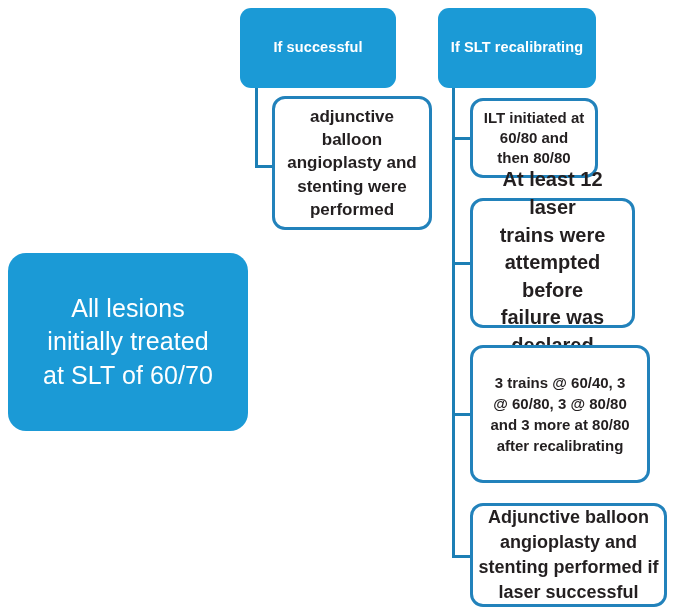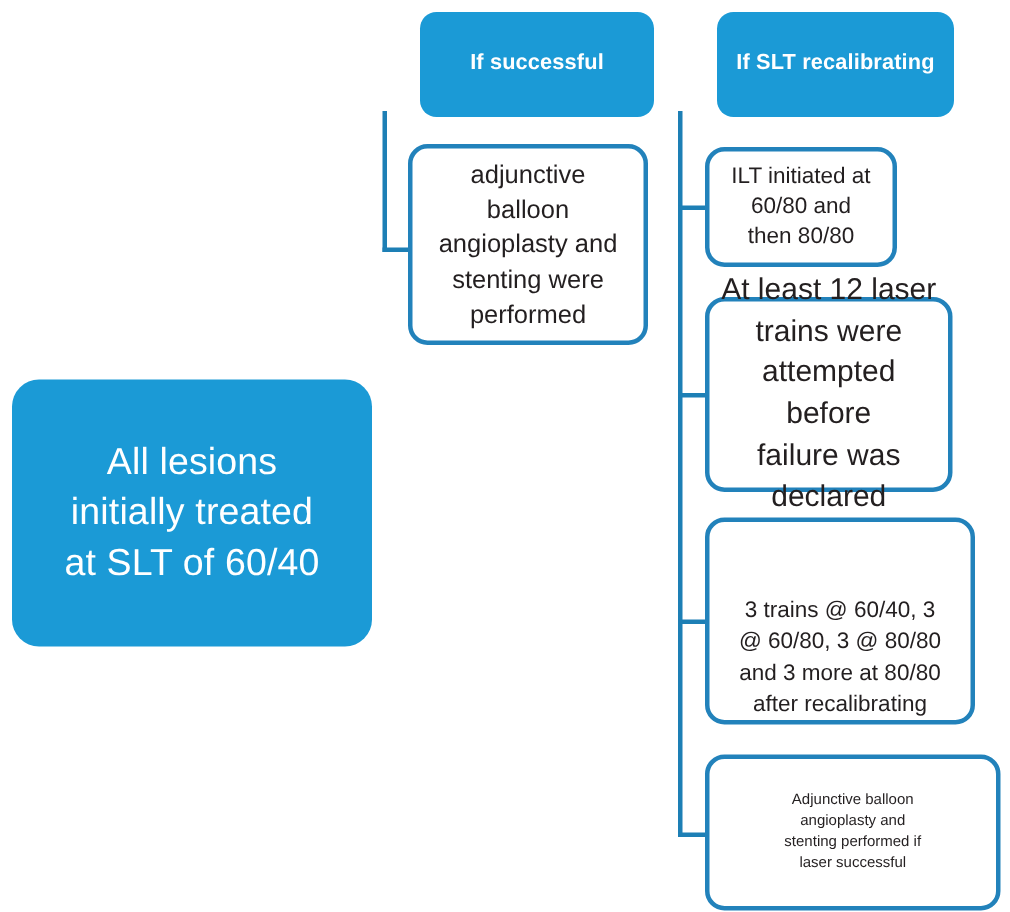--- a/index.html
+++ b/index.html
@@ -57,23 +57,22 @@
   }
   .root-node .node-text {
     font-size: 25px;
     line-height: 1.33;
     font-weight: 400;
     letter-spacing: 0.1px;
     padding: 0 10px;
   }
 
   .branch-head {
-    height: 70px;
+    height: 80px;
     border-radius: 11px;
-    margin-left: 40px;
   }
   .branch-head .node-text {
     font-size: 14.5px;
     font-weight: bold;
     line-height: 1.2;
     letter-spacing: 0.1px;
   }
   .head-successful  { left: 240px; top: 8px; width: 156px; }
   .head-unsuccessful{ left: 438px; top: 8px; width: 158px; }
 
@@ -89,66 +88,66 @@
     text-align: center;
     box-sizing: border-box;
     color: #231f20;
     z-index: 3;
   }
   .node-white .node-text {
     display: block;
     width: 100%;
     white-space: pre-line;
     padding: 0 5px;
-    font-weight: 400;
+    font-weight: 700;
   }
 
   .wb-adjunctive {
     left: 272px; top: 96px; width: 160px; height: 134px;
   }
   .wb-adjunctive .node-text { font-size: 17px; line-height: 1.36; }
 
   .wb-ilt {
     left: 470px; top: 98px; width: 128px; height: 80px;
   }
   .wb-ilt .node-text { font-size: 15px; line-height: 1.34; }
 
   .wb-trains12 {
     left: 470px; top: 198px; width: 165px; height: 130px;
   }
   .wb-trains12 .node-text { font-size: 20px; line-height: 1.38; }
 
   .wb-recalib {
-    left: 470px; top: 345px; width: 180px; height: 138px; align-items: flex-end;
+    left: 470px; top: 345px; width: 180px; height: 138px;
   }
   .wb-recalib .node-text { font-size: 15px; line-height: 1.40; }
 
   .wb-final {
     left: 470px; top: 503px; width: 197px; height: 104px;
   }
-  .wb-final .node-text { font-size: 10px; line-height: 1.38; }
+  .wb-final .node-text { font-size: 18px; line-height: 1.38; }
 </style>
 </head>
 <body>
 
 <div id="canvas">
 
   <div class="conn-v" style="left:255px; top:74px; height:94px;"></div>
   <div class="conn-h" style="left:255px; top:165px; width:20px;"></div>
 
   <div class="conn-v" style="left:452px; top:74px; height:484px;"></div>
   <div class="conn-h" style="left:452px; top:137px; width:21px;"></div>
   <div class="conn-h" style="left:452px; top:262px; width:21px;"></div>
   <div class="conn-h" style="left:452px; top:413px; width:21px;"></div>
   <div class="conn-h" style="left:452px; top:555px; width:21px;"></div>
 
   <div class="node-blue root-node">
     <span class="node-text">All lesions
 initially treated
-at SLT of 60/40</span>
+at SLT of 60/70</span>
   </div>
 
   <div class="node-blue branch-head head-successful">
     <span class="node-text">If successful</span>
   </div>
 
   <div class="node-blue branch-head head-unsuccessful">
     <span class="node-text">If SLT recalibrating</span>
   </div>
 

